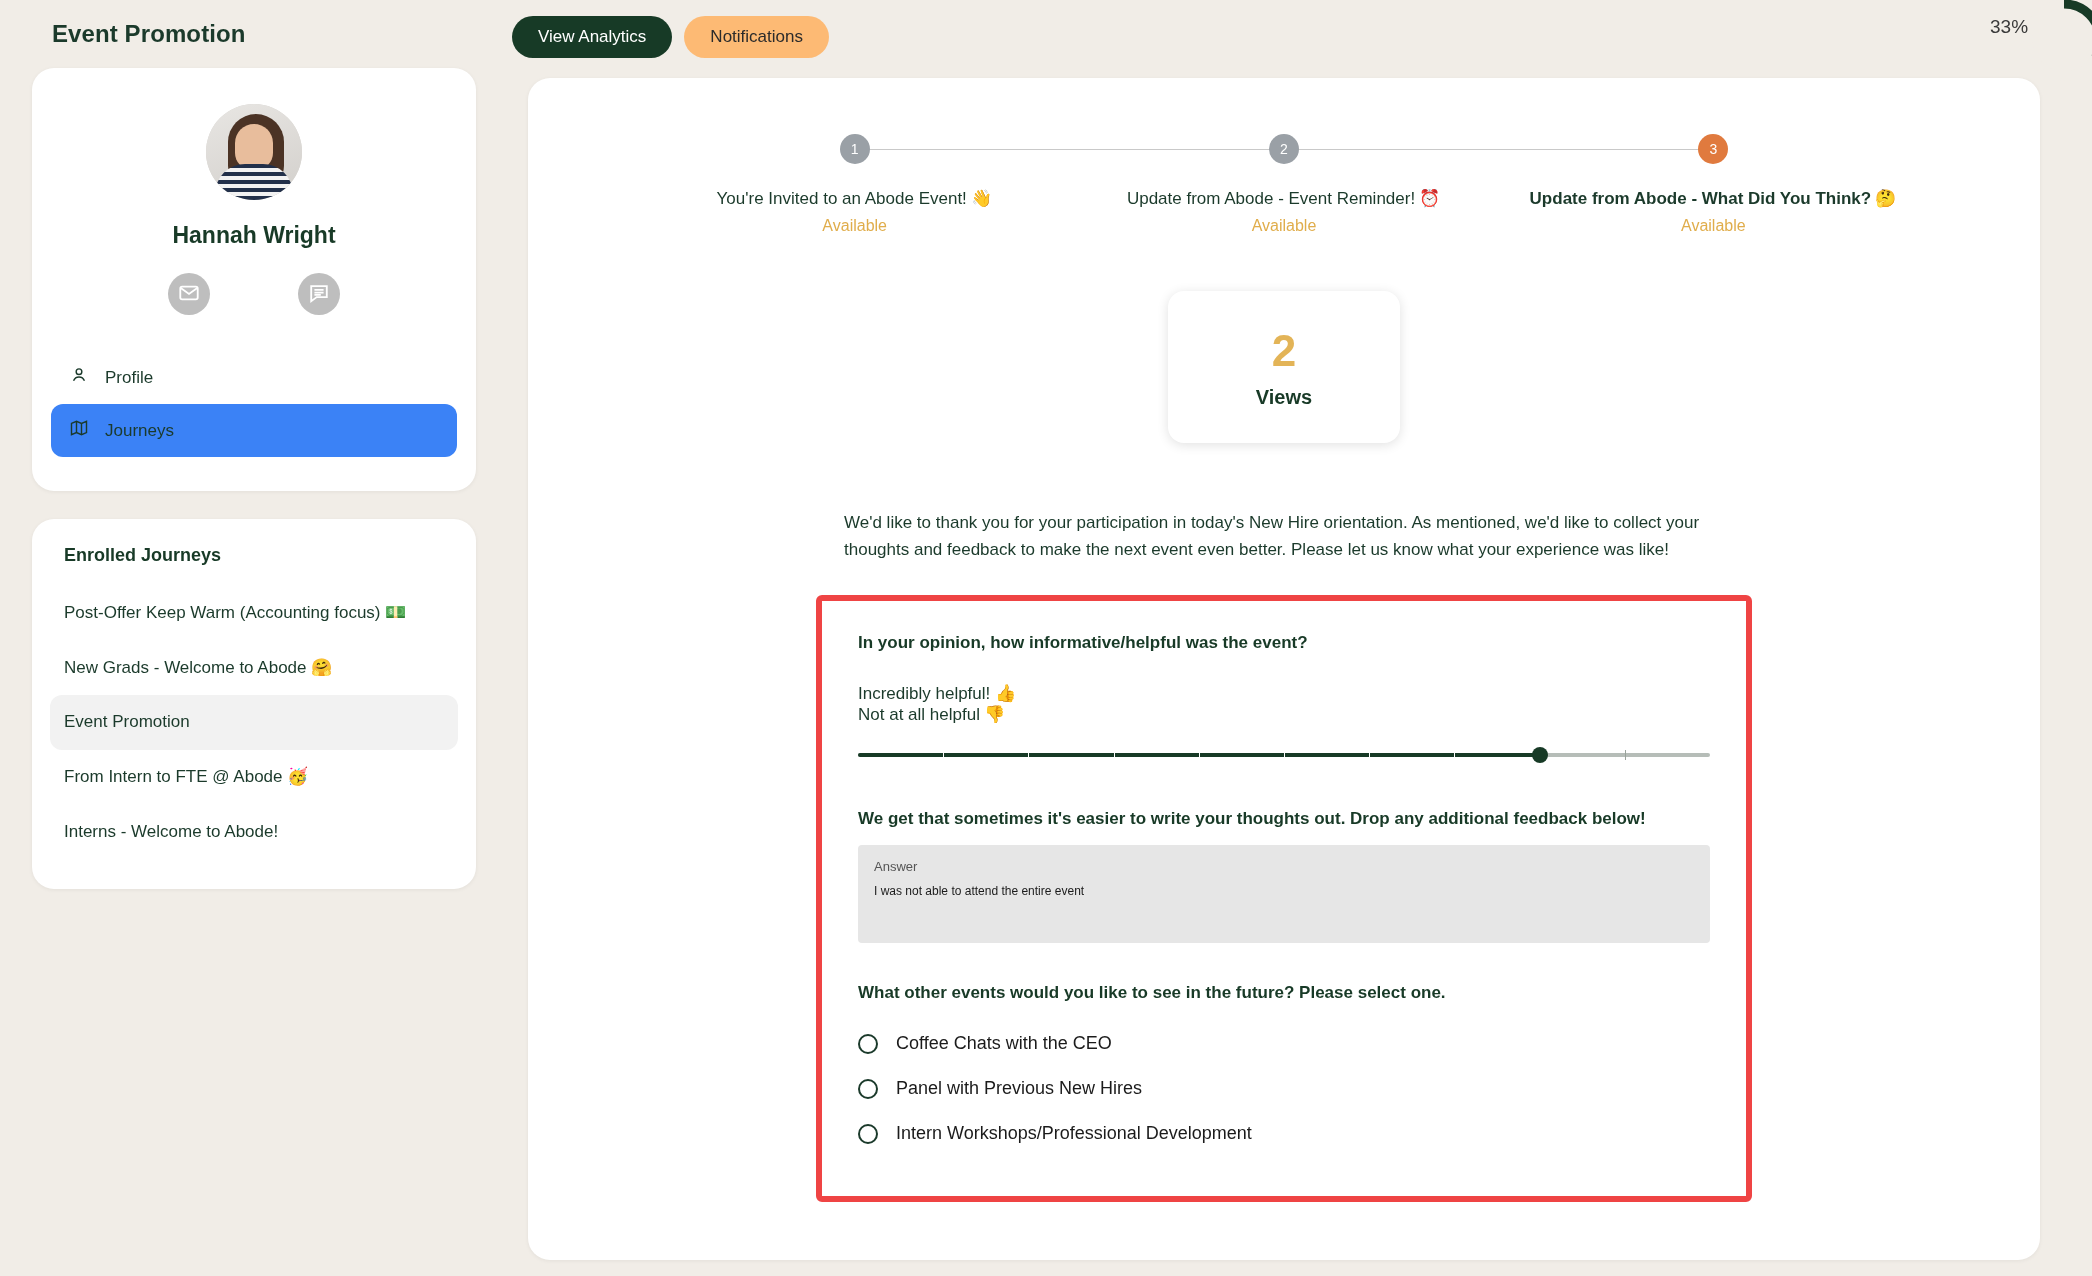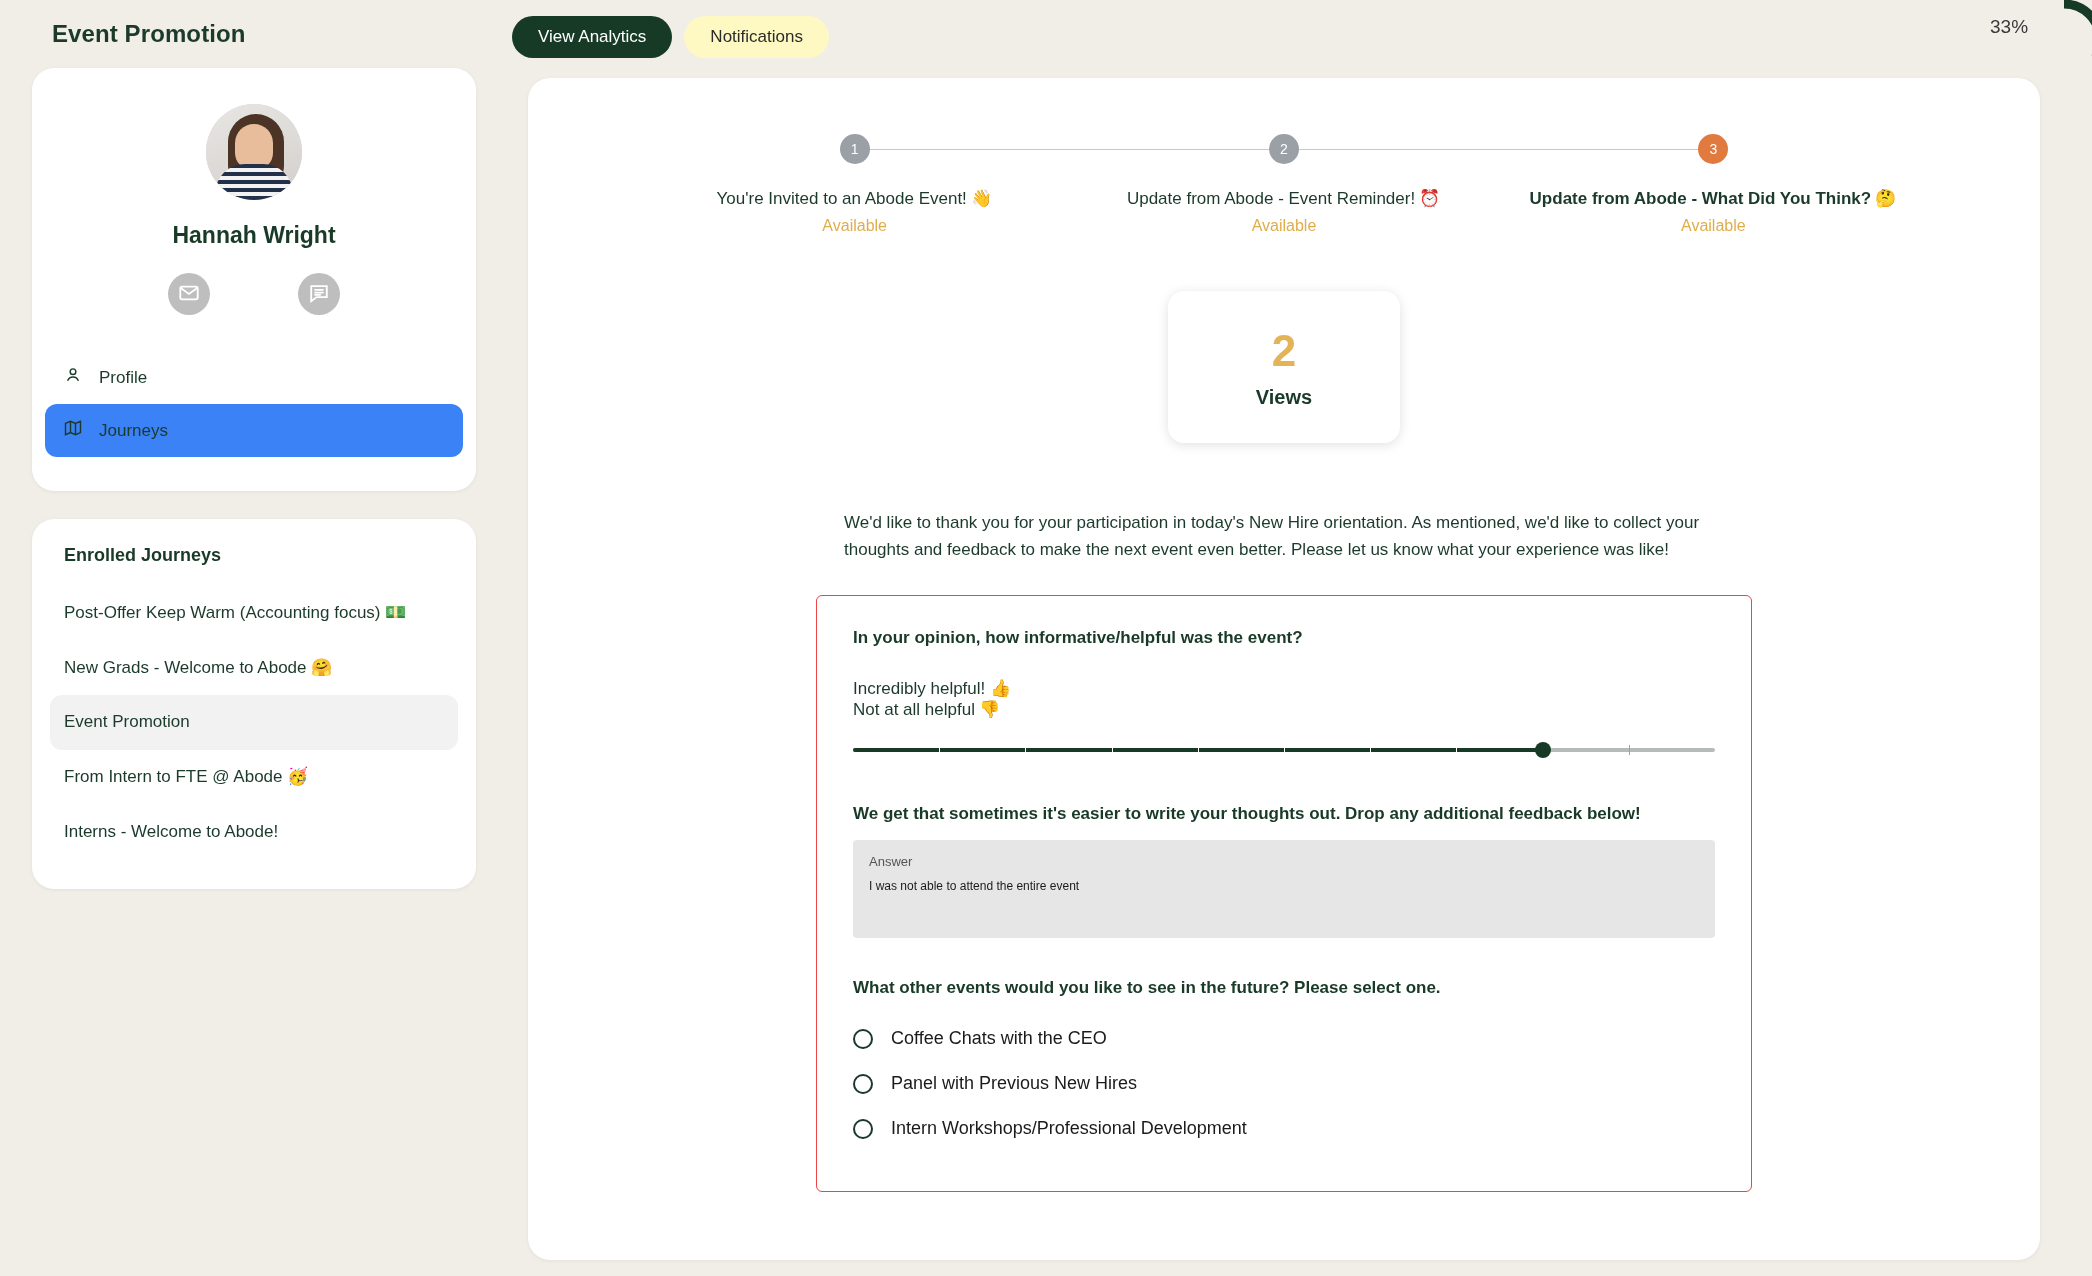--- a/index.html
+++ b/index.html
@@ -34,21 +34,21 @@
   .tab {
     border: none;
     border-radius: 999px;
     padding: 11px 26px;
     font-size: 17px;
     font-family: "Liberation Sans", sans-serif;
     cursor: pointer;
     white-space: nowrap;
   }
   .tab-active { background: #173A26; color: #ffffff; }
-  .tab-inactive { background: #fef9c3; color: #2B2B2B; }
+  .tab-inactive { background: #fdba74; color: #2B2B2B; }
 
   .progress-wrap {
     position: absolute;
     right: -18px; top: -6px;
     width: 92px; height: 92px;
   }
   .progress-wrap svg { display: block; }
   .progress-label {
     position: absolute;
     left: -28px; top: 22px;
@@ -64,21 +64,21 @@
     height: calc(100% - 68px);
   }
   .sidebar { width: 444px; flex: 0 0 444px; }
   .card {
     background: #ffffff;
     border-radius: 22px;
     box-shadow: 0 1px 4px rgba(0,0,0,.06);
   }
 
   
-  .profile-card { padding: 36px 13px 34px; }
+  .profile-card { padding: 36px 19px 34px; }
   .avatar {
     width: 96px; height: 96px;
     border-radius: 50%;
     margin: 0 auto;
     overflow: hidden;
     position: relative;
     background: #D6D3CE;
   }
   .avatar .bg { position: absolute; inset: 0; background: linear-gradient(160deg,#E8E6E3 0%,#D2CFCB 100%); }
   .avatar .hair {
@@ -218,21 +218,21 @@
     margin: 66px auto 0;
     font-size: 17px;
     line-height: 1.6;
     color: #1B3A2B;
   }
 
   
   .survey {
     width: 936px;
     margin: 32px auto 0;
-    border: 1px solid #ef4444;
+    border: 6px solid #ef4444;
     border-radius: 6px;
     padding: 32px 36px 40px;
   }
   .q-title {
     font-size: 17px; font-weight: bold;
     color: #183A27;
   }
   .slider-ends {
     display: flex; justify-content: space-between;
     margin-top: 30px;

